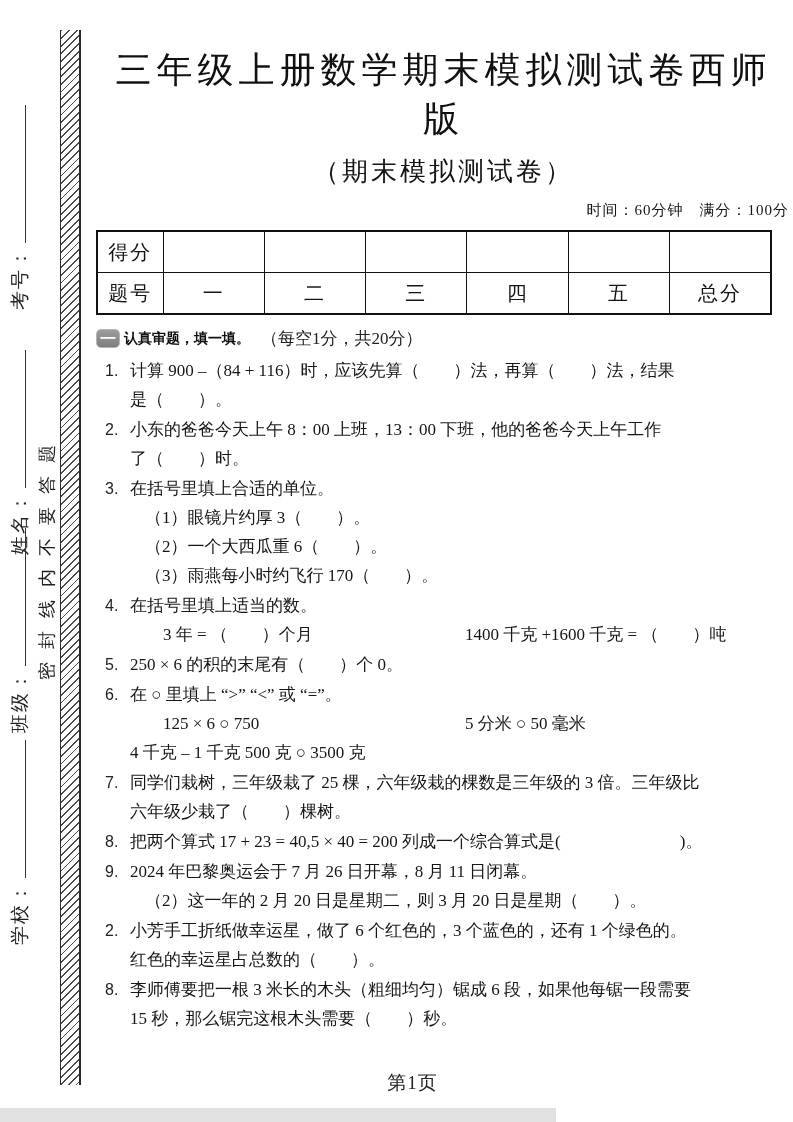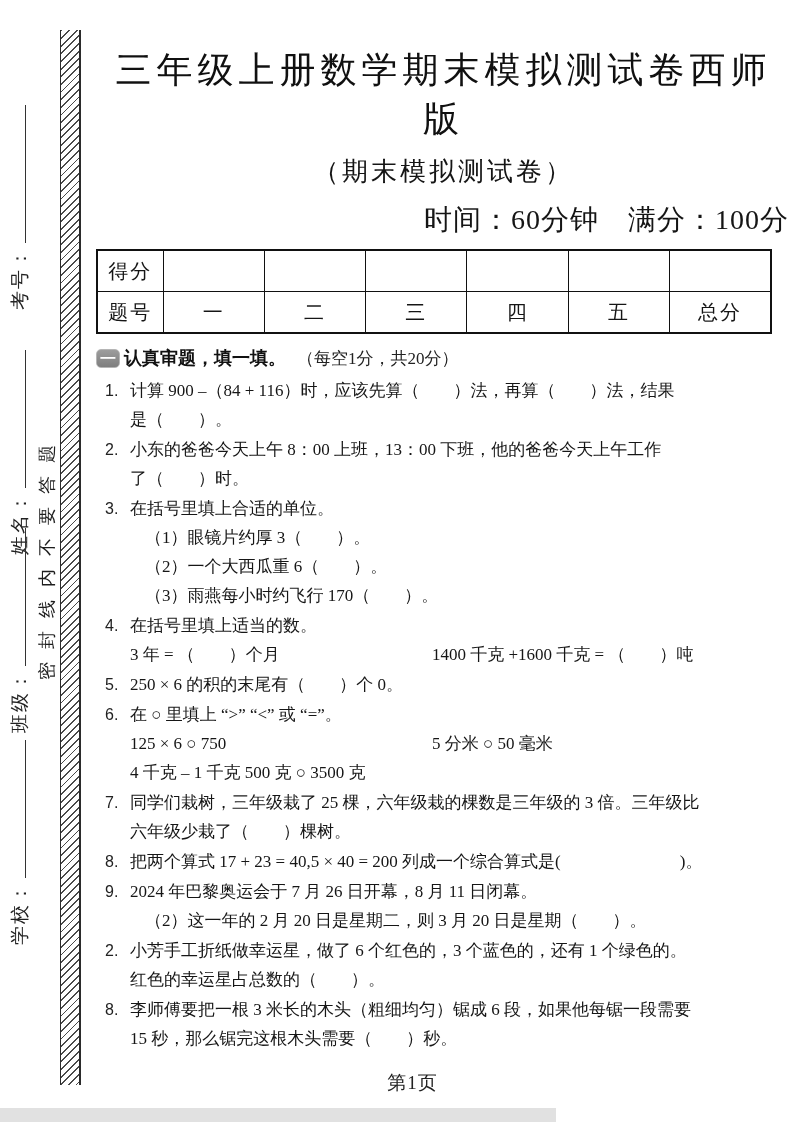--- a/index.html
+++ b/index.html
@@ -33,55 +33,55 @@
     left:59px;top:664px;font-size:18px;letter-spacing:13px;color:#1d1d1d;
     background:#fff;padding:2px 2px 2px 8px;line-height:20px;height:20px;
   }
   
   .main{position:absolute;left:96px;top:0;width:695px;}
   .title{
     margin:46px 0 0;font-size:36px;font-weight:400;text-align:center;
     letter-spacing:5px;color:#101010;
   }
   .subtitle{margin-top:10px;font-size:26px;text-align:center;letter-spacing:3px;}
-  .meta{margin-top:12px;text-align:right;font-size:28px;letter-spacing:1px;padding-right:2px;}
+  .meta{margin-top:12px;text-align:right;font-size:15px;letter-spacing:1px;padding-right:2px;}
   
   table.score{
     margin-top:10px;border-collapse:collapse;table-layout:fixed;
     width:676px;border:2.5px solid #111;font-size:20px;
   }
   table.score td{
     border:1.6px solid #111;height:40px;text-align:center;
     letter-spacing:2px;padding:0;
   }
   
   .section{margin-top:12px;display:flex;align-items:center;}
   .badge{
     width:24px;height:19px;border-radius:5px;margin-right:4px;flex:0 0 auto;
     background:linear-gradient(#9d9d9d,#7e7e7e);border:1px solid #b5b5b5;
     color:#fff;font-weight:700;font-size:16px;line-height:17px;text-align:center;
     font-family:"Liberation Sans","DejaVu Sans",sans-serif;box-sizing:border-box;
   }
   .sec-title{
     font-family:"Liberation Sans","DejaVu Sans",sans-serif;
-    font-weight:700;font-size:18px;color:#111;
+    font-weight:700;font-size:14px;color:#111;
   }
   .sec-note{font-size:17px;margin-left:11px;color:#222;}
   
   .questions{margin-top:6px;padding-left:9px;}
   .q{position:relative;padding-left:25px;margin-bottom:1px;}
   .q-num{
     position:absolute;left:0;top:0;
     font-family:"Liberation Sans","DejaVu Sans",sans-serif;
     font-size:16px;line-height:29px;color:#222;
   }
   .q-line{font-size:17px;line-height:29px;white-space:nowrap;color:#161616;}
   .q-line.sub{padding-left:15px;}
   .q-line.cols{display:flex;}
-  .col-l{width:302px;flex:0 0 auto;}
+  .col-l{width:302px;flex:0 0 auto;margin-left:33px;}
   
   .footer{
     position:absolute;left:16px;top:1070px;width:793px;text-align:center;
     font-size:19px;letter-spacing:1px;color:#222;
   }
   .scan-strip{
     position:absolute;left:0;top:1108px;width:556px;height:14px;
     background:#d9d9d9;opacity:.8;
   }
 </style>

